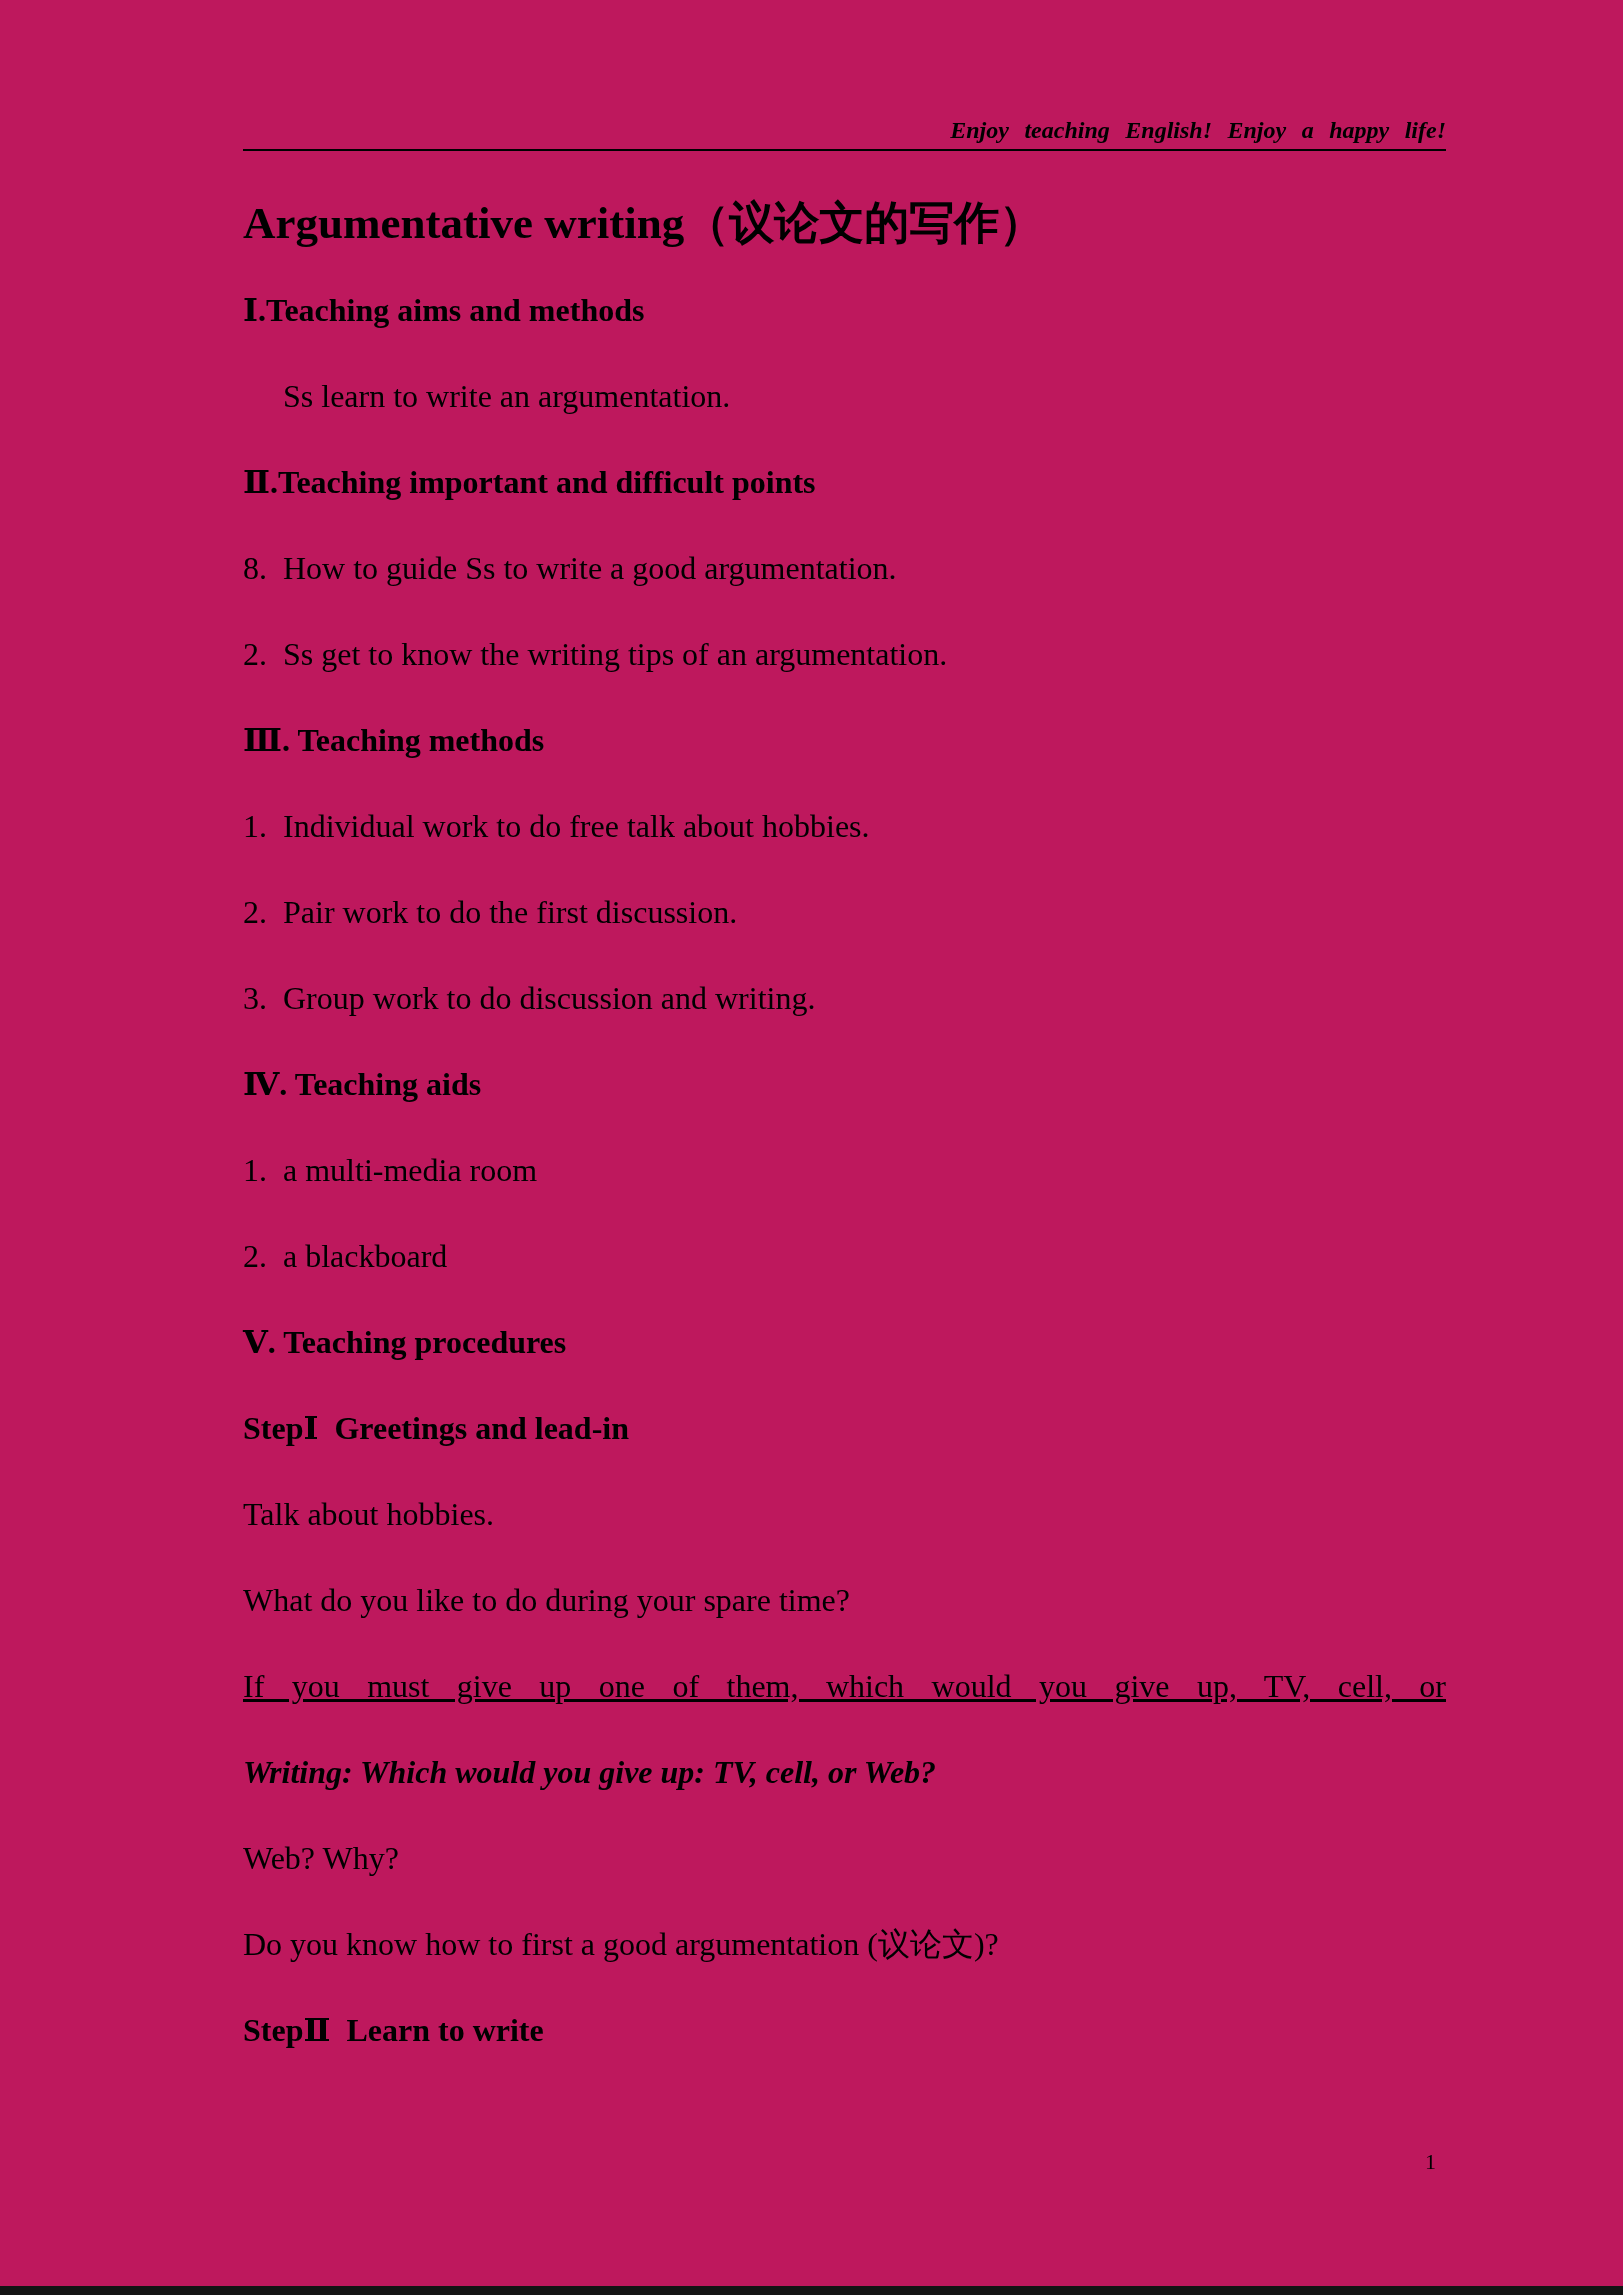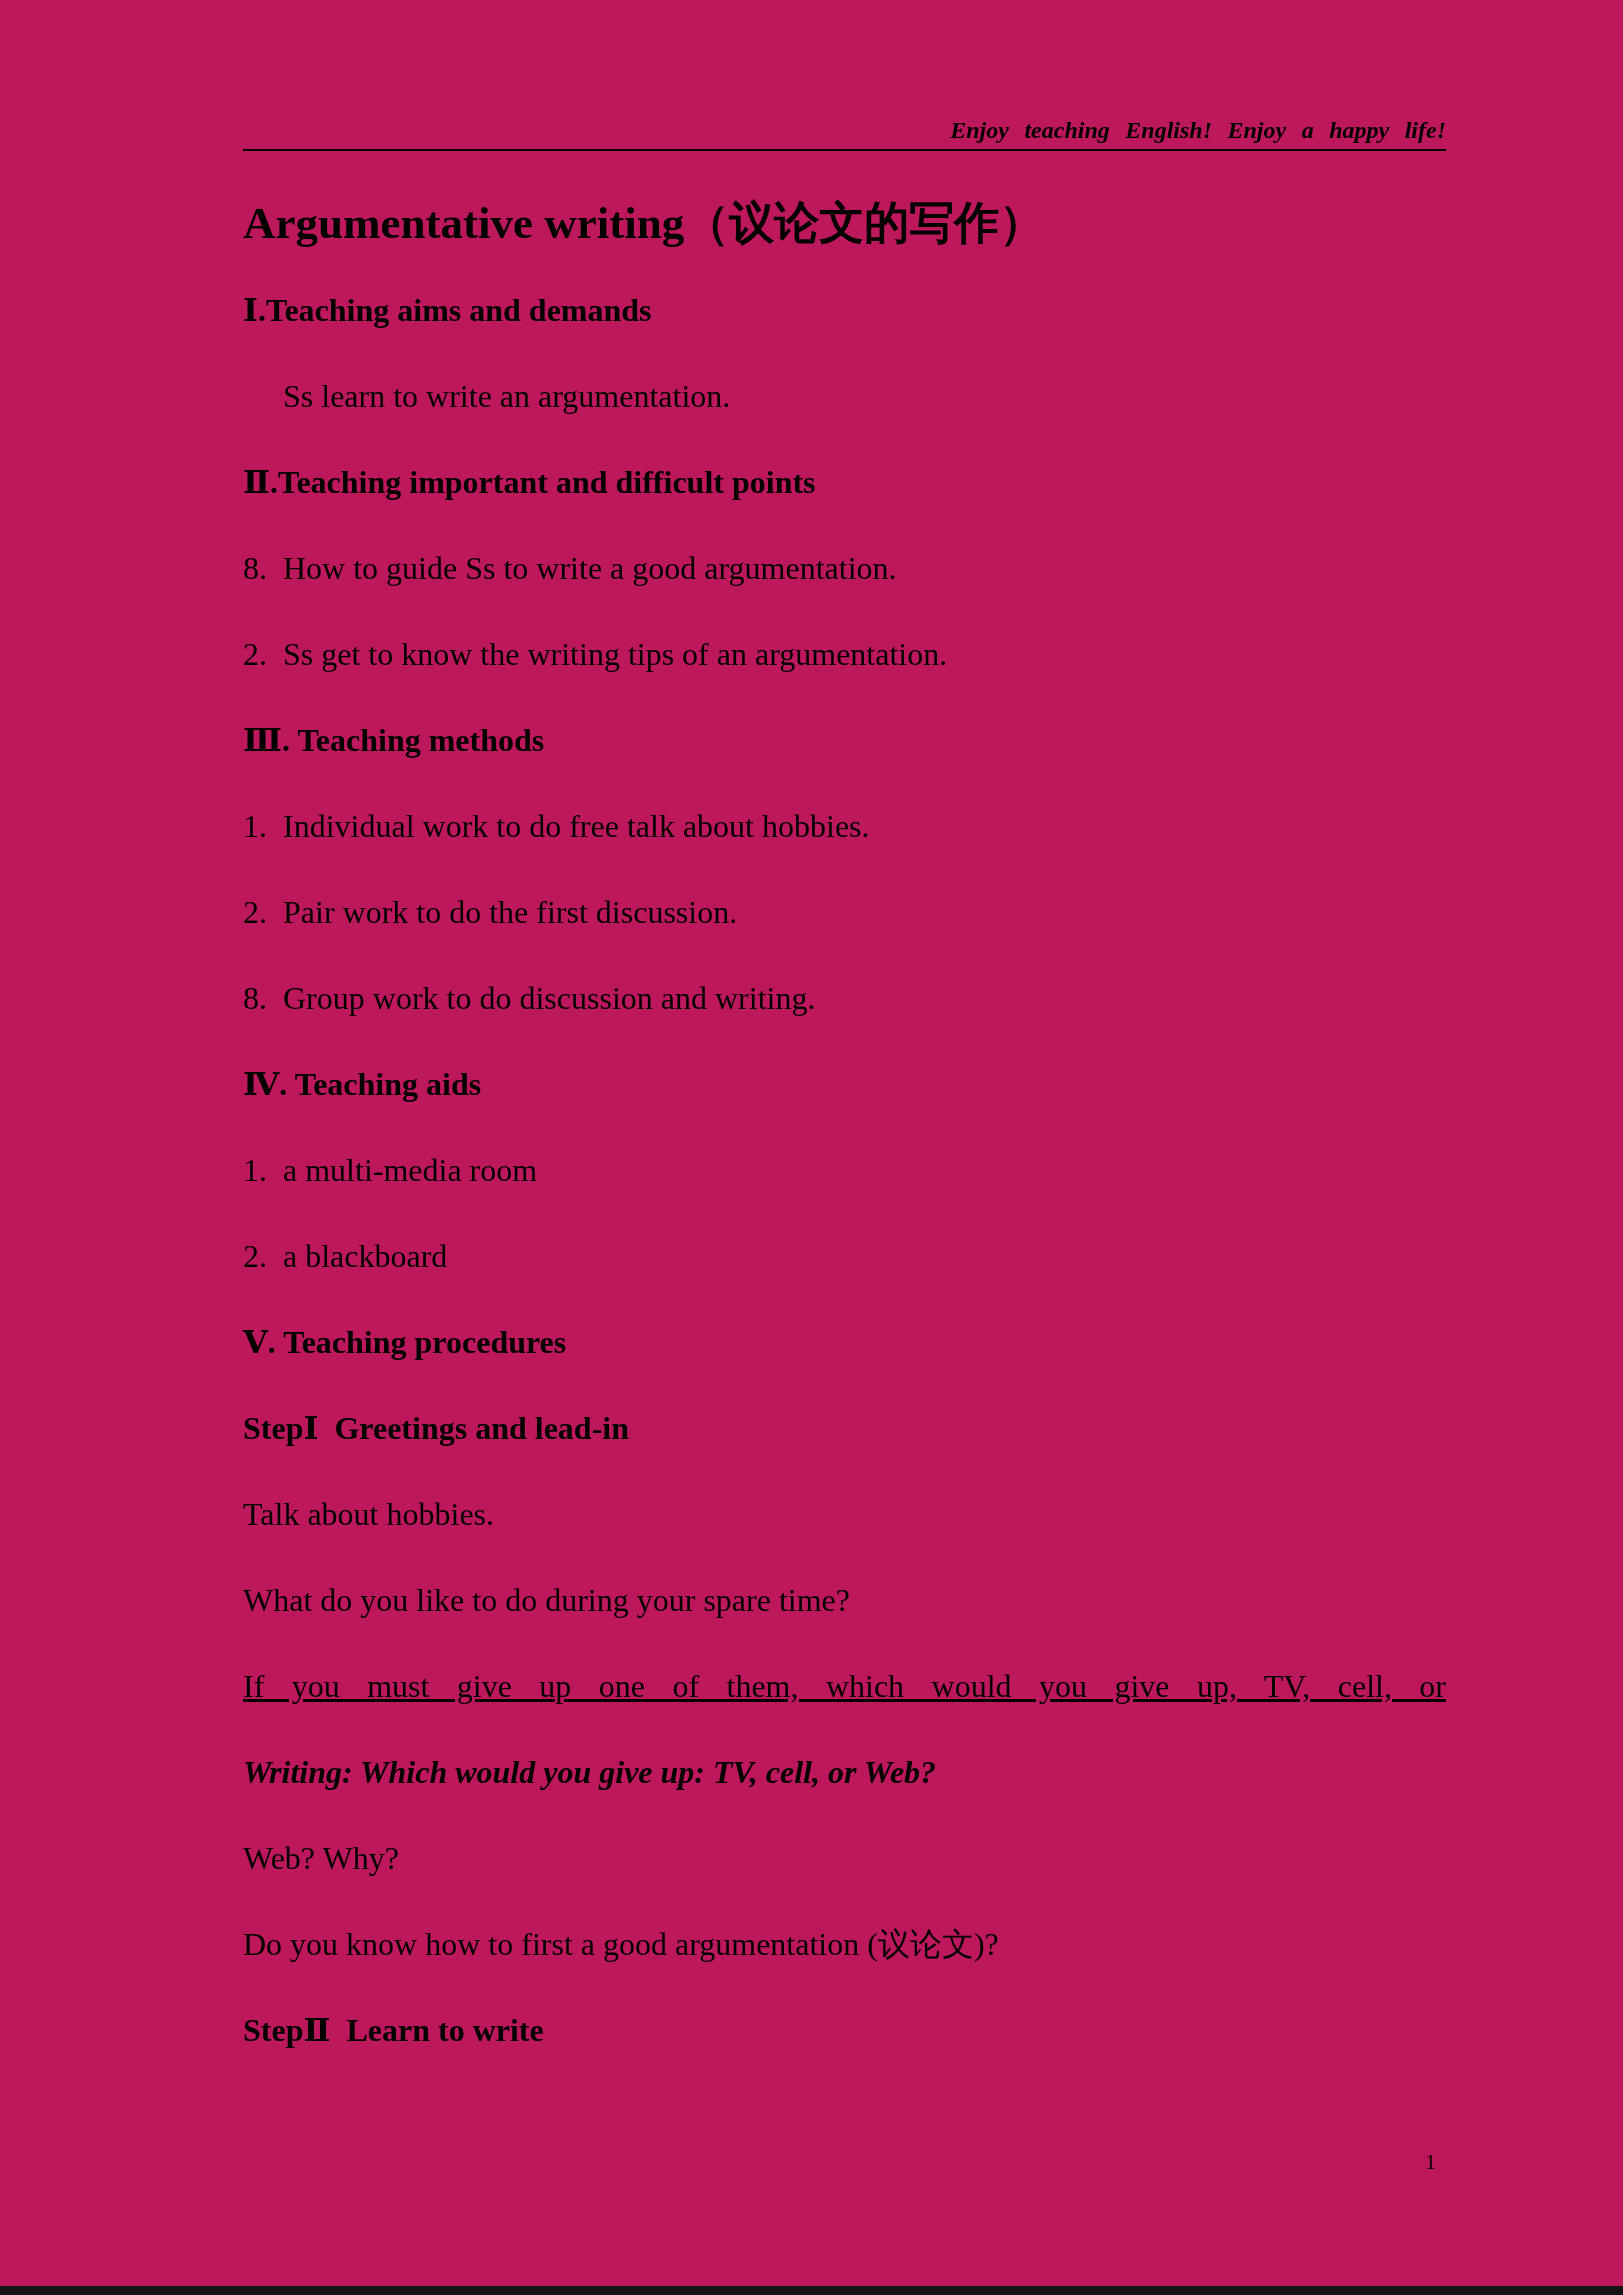--- a/index.html
+++ b/index.html
@@ -83,29 +83,29 @@
 <body>
 
 <div class="page">
   <div class="content">
 
     <div class="header-slogan">Enjoy teaching English! Enjoy a happy life!</div>
     <div class="header-rule"></div>
 
     <div class="doc-title">Argumentative writing（议论文的写作）</div>
 
-    <div class="line heading">Ⅰ.Teaching aims and demands</div>
+    <div class="line heading">Ⅰ.Teaching aims and methods</div>
     <div class="line indent">Ss learn to write an argumentation.</div>
     <div class="line heading">Ⅱ.Teaching important and difficult points</div>
     <div class="line">8.  How to guide Ss to write a good argumentation.</div>
     <div class="line">2.  Ss get to know the writing tips of an argumentation.</div>
     <div class="line heading">Ⅲ. Teaching methods</div>
     <div class="line">1.  Individual work to do free talk about hobbies.</div>
     <div class="line">2.  Pair work to do the first discussion.</div>
-    <div class="line">8.  Group work to do discussion and writing.</div>
+    <div class="line">3.  Group work to do discussion and writing.</div>
     <div class="line heading">Ⅳ. Teaching aids</div>
     <div class="line">1.  a multi-media room</div>
     <div class="line">2.  a blackboard</div>
     <div class="line heading">Ⅴ. Teaching procedures</div>
     <div class="line heading">StepⅠ  Greetings and lead-in</div>
     <div class="line">Talk about hobbies.</div>
     <div class="line">What do you like to do during your spare time?</div>
     <div class="line justify">If you must give up one of them, which would you give up, TV, cell, or</div>
     <div class="line bold-italic">Writing: Which would you give up: TV, cell, or Web?</div>
     <div class="line">Web? Why?</div>

